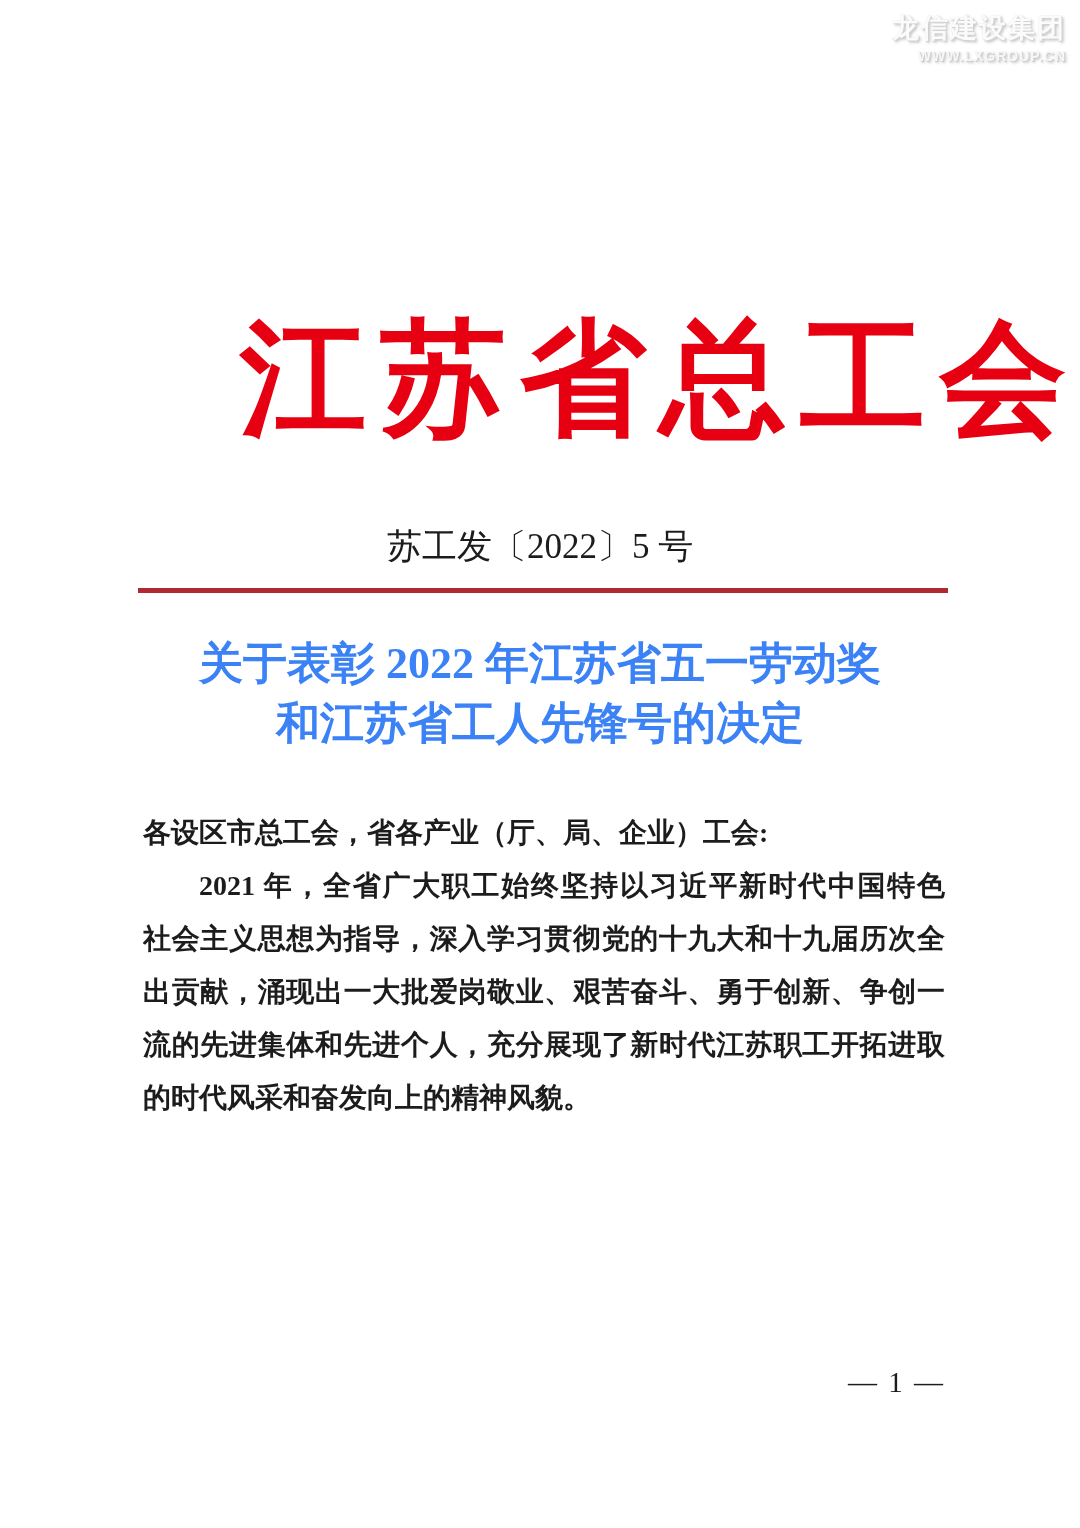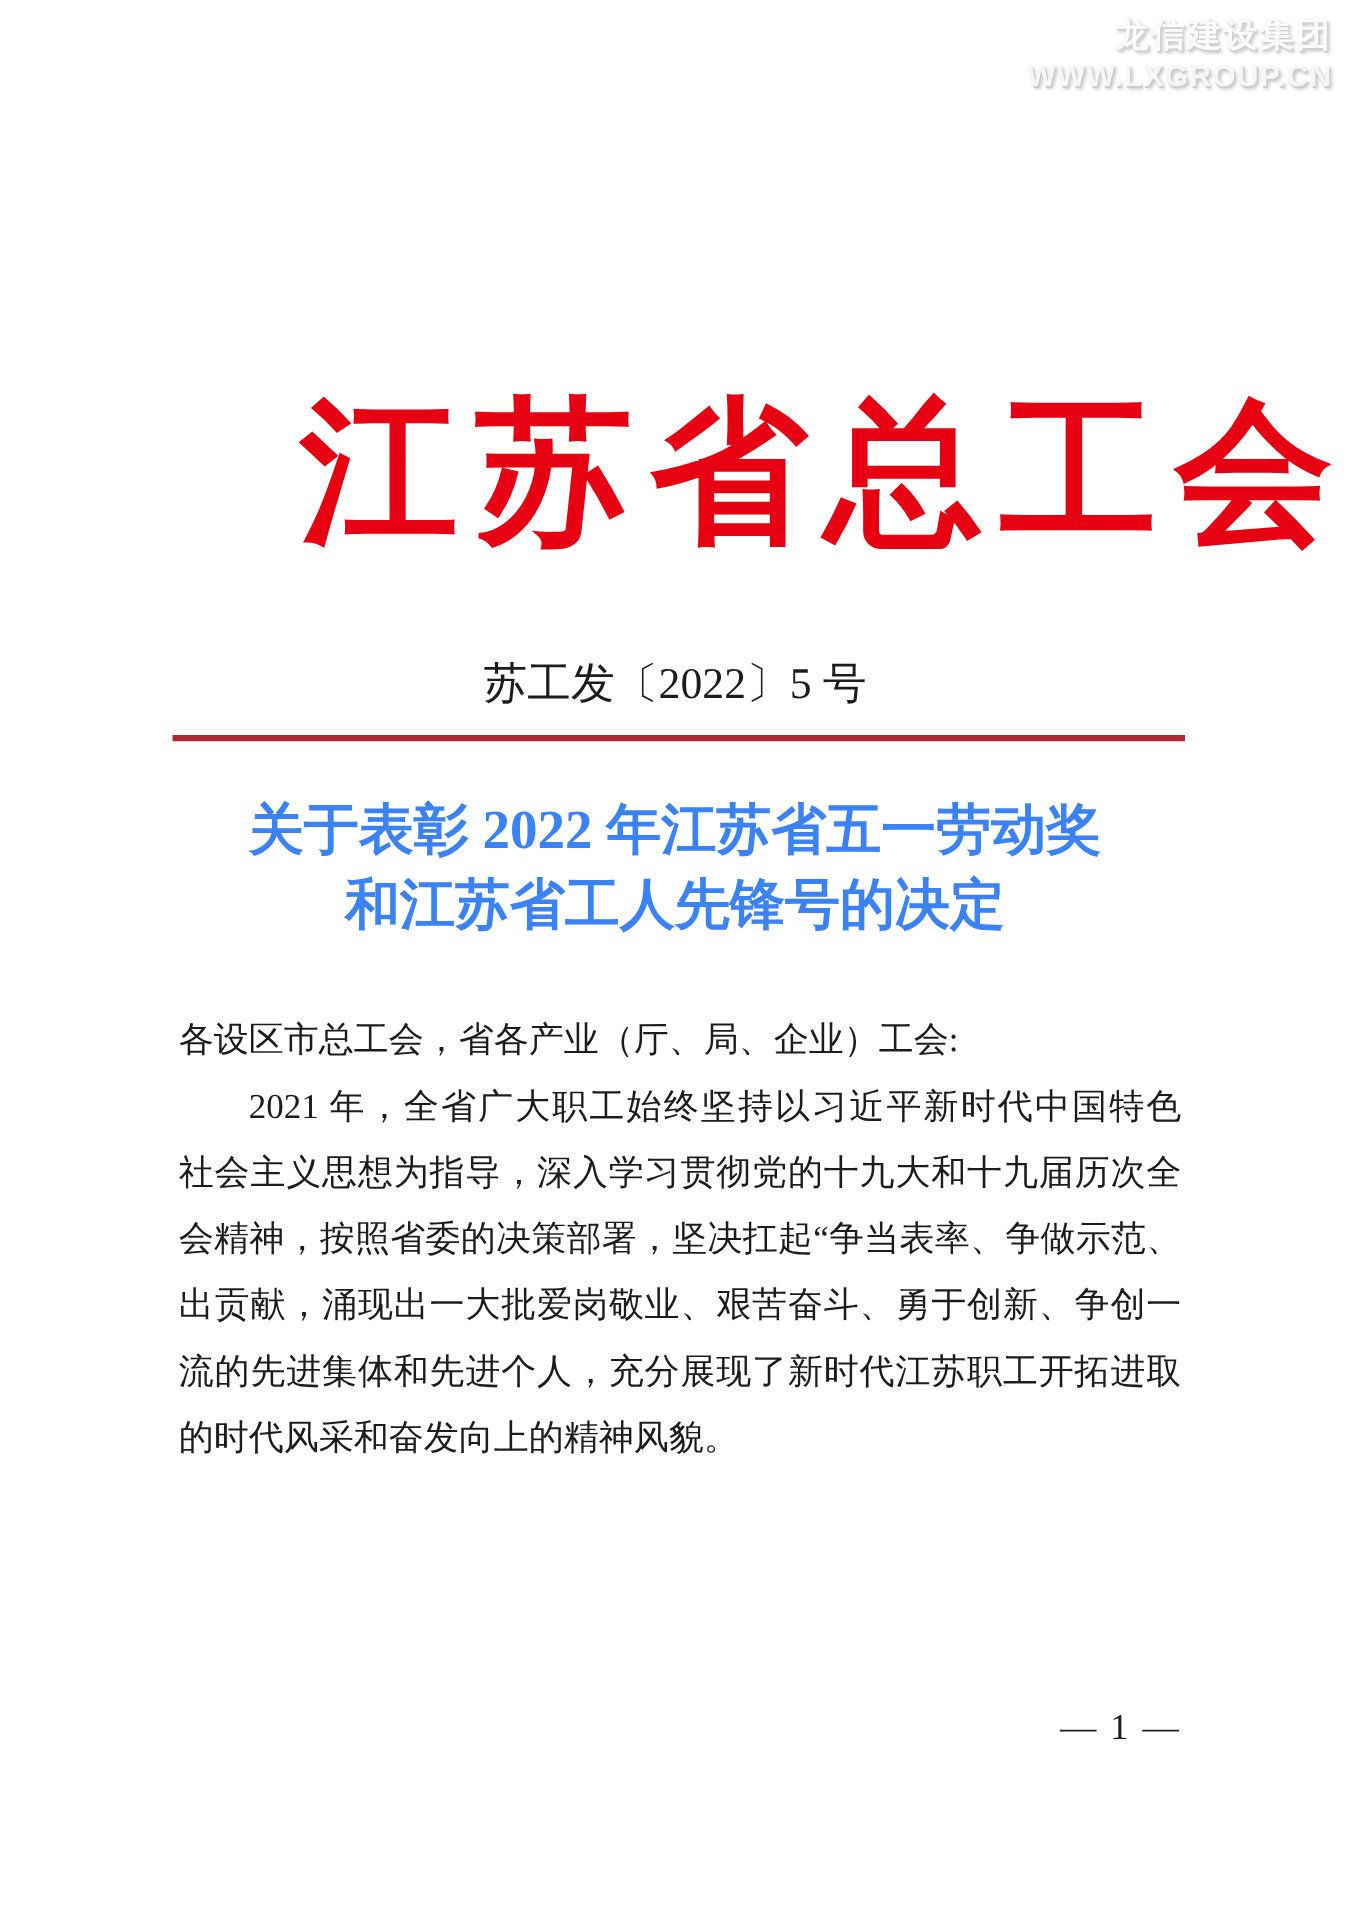--- a/index.html
+++ b/index.html
@@ -26,26 +26,25 @@
   }
   .wm-company {
     font-size: 27px;
     font-weight: bold;
     letter-spacing: 2px;
     color: #fbfbfb;
     text-shadow: 1px 1px 0 #d2d2d2, 2px 2px 3px #bfbfbf, 0 0 1px #e3e3e3;
   }
   .wm-site {
     margin-top: 2px;
-    font-size: 24px;
+    font-size: 14px;
     font-weight: bold;
     letter-spacing: 1px;
     color: #f7f7f7;
     text-shadow: 1px 1px 0 #cdcdcd, 2px 2px 3px #c2c2c2;
-    text-align: center;
   }
 
   
   .masthead {
     position: absolute;
     top: 300px;
     left: 0;
     width: 100%;
     text-align: right;
     font-size: 126px;
@@ -101,20 +100,21 @@
     font-size: 28px;
     line-height: 53px;
     color: #1c1c1c;
   }
   .body-line {
     height: 53px;
     text-align: justify;
     text-align-last: justify;
     white-space: nowrap;
     overflow: hidden;
+    font-weight: bold;
   }
   .body-line.left {
     text-align: left;
     text-align-last: left;
   }
   .body-line.indent {
     text-indent: 2em;
   }
 
   
@@ -146,21 +146,20 @@
 
   <div class="doc-title">
     <div>关于表彰 2022 年江苏省五一劳动奖</div>
     <div>和江苏省工人先锋号的决定</div>
   </div>
 
   <div class="body-block">
     <div class="body-line left">各设区市总工会，省各产业（厅、局、企业）工会:</div>
     <div class="body-line indent">2021 年，全省广大职工始终坚持以习近平新时代中国特色</div>
     <div class="body-line">社会主义思想为指导，深入学习贯彻党的十九大和十九届历次全</div>
-    <div class="body-line">会精神，按照省委的决策部署，坚决扛起“争当表率、争做示范、</div>
     <div class="body-line">出贡献，涌现出一大批爱岗敬业、艰苦奋斗、勇于创新、争创一</div>
     <div class="body-line">流的先进集体和先进个人，充分展现了新时代江苏职工开拓进取</div>
     <div class="body-line left">的时代风采和奋发向上的精神风貌。</div>
   </div>
 
   <div class="page-footer">— 1 —</div>
 
 </div>
 
 </body></html>

